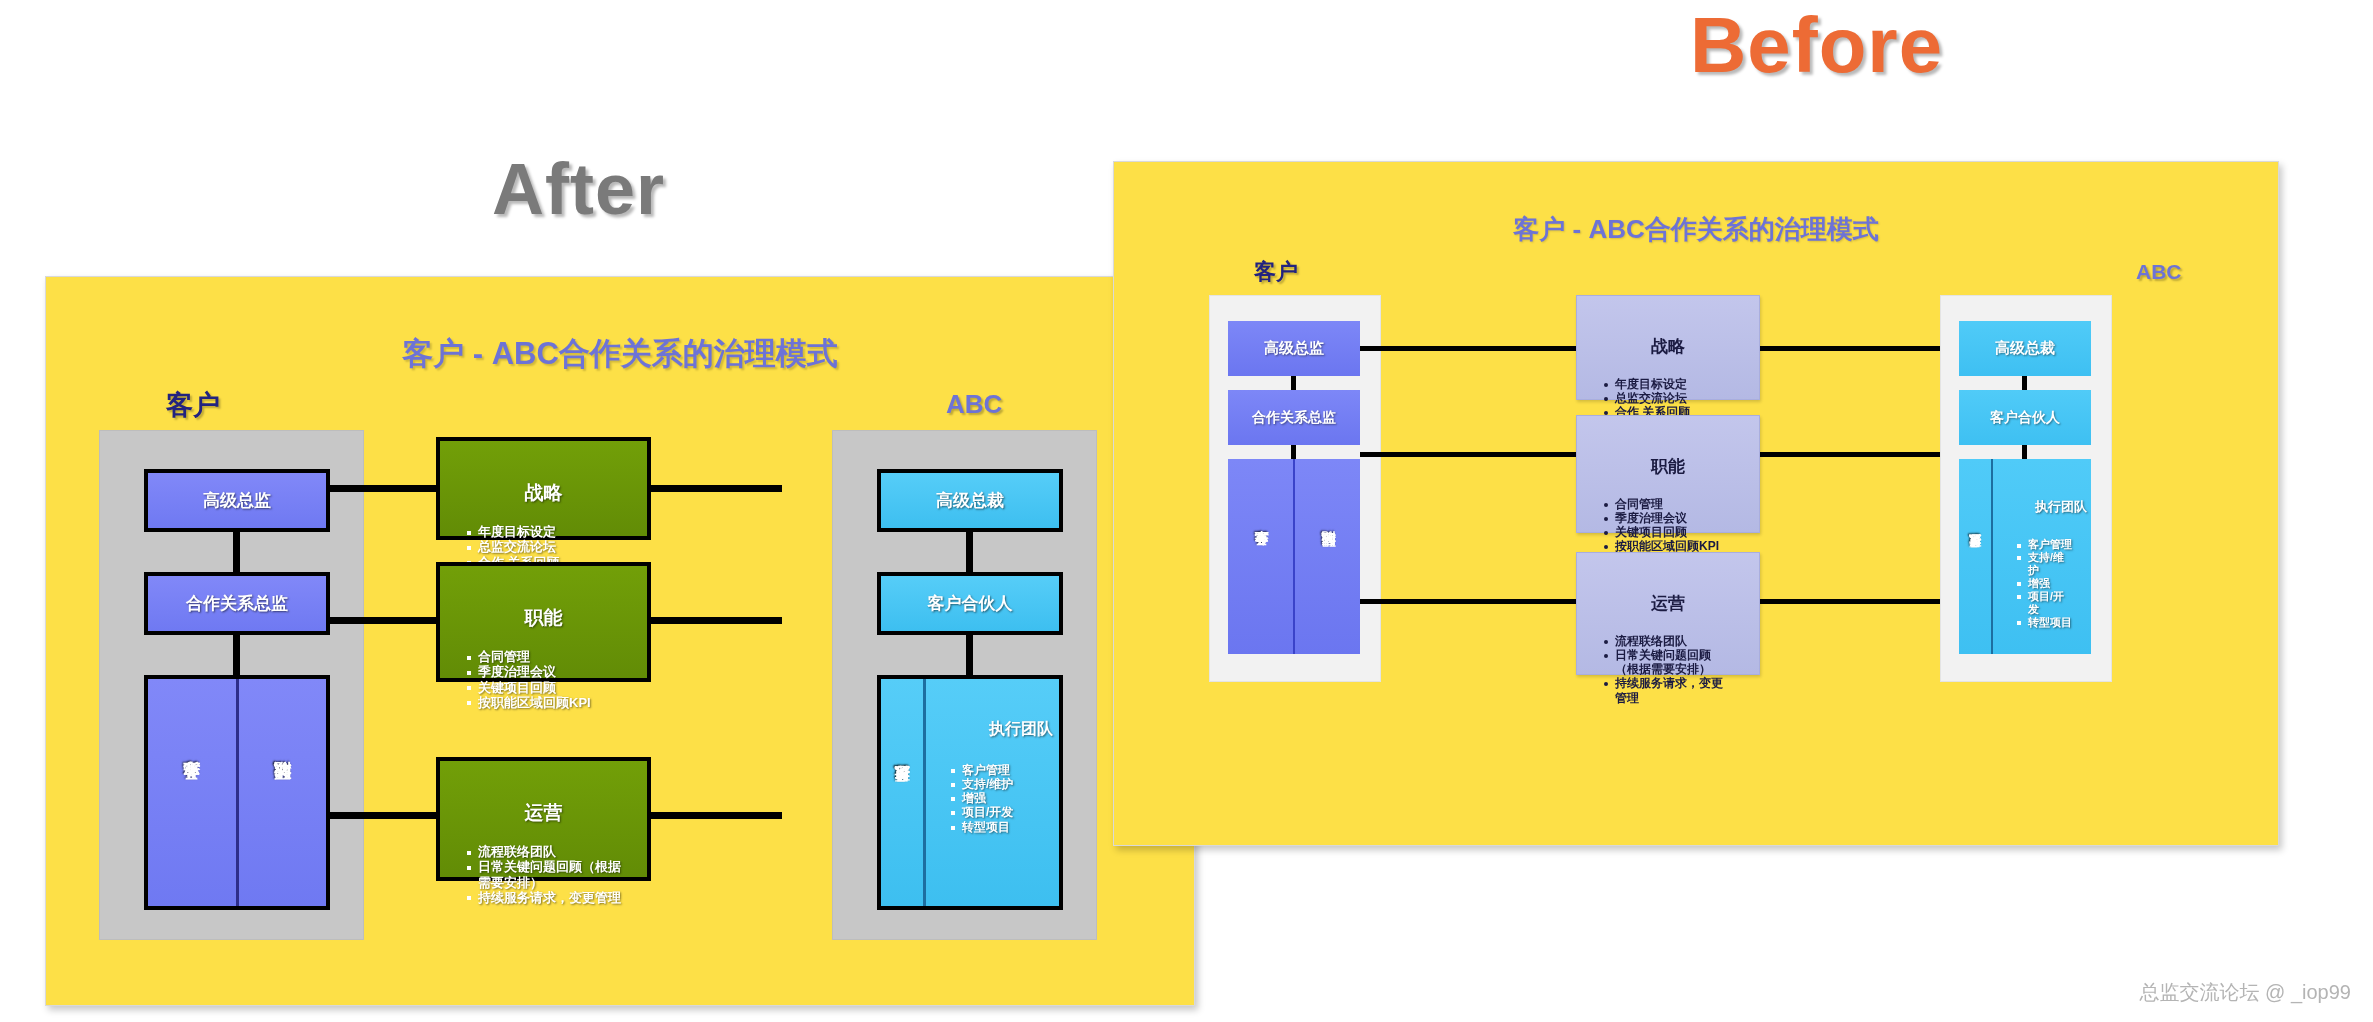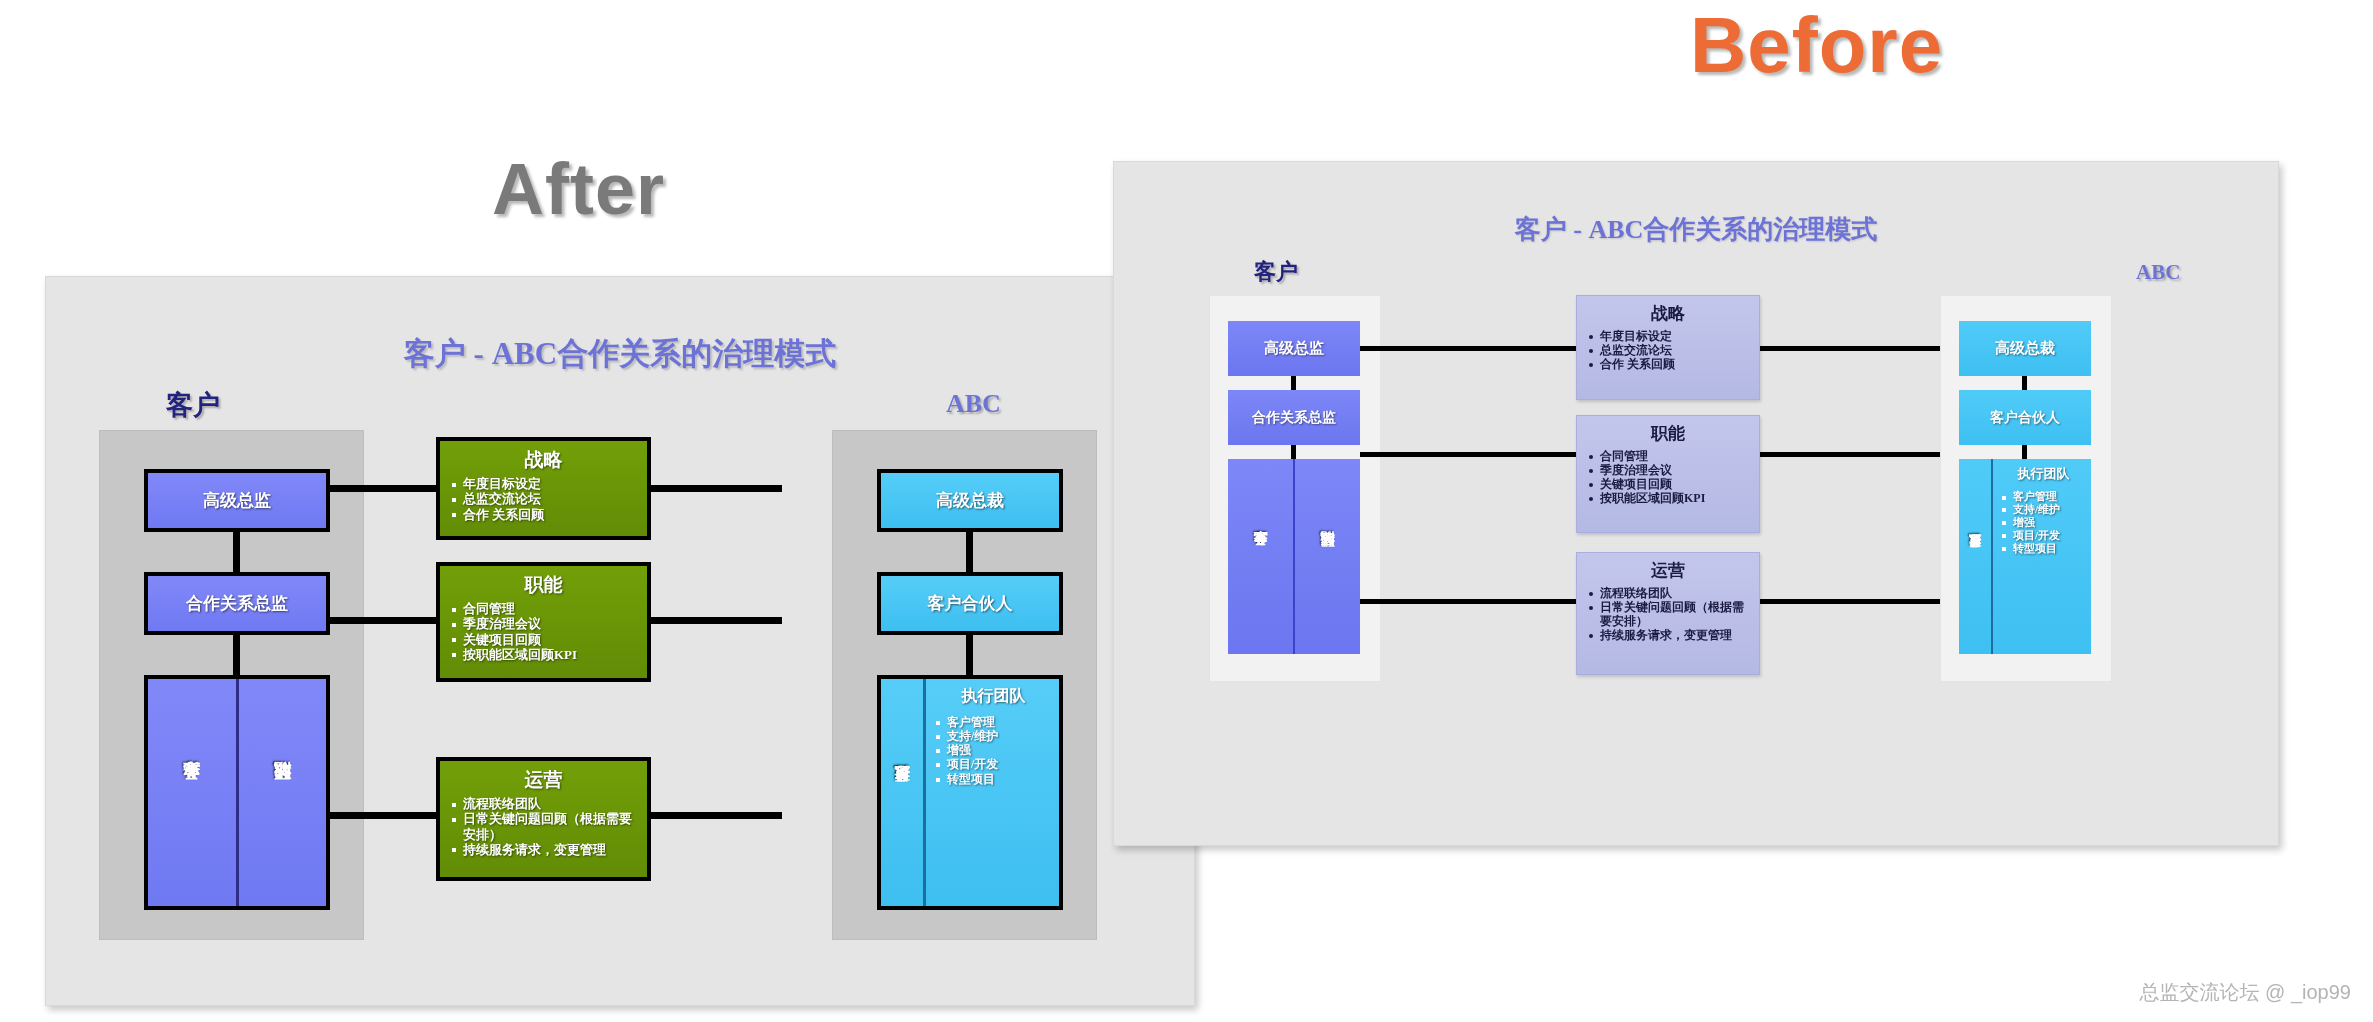--- a/index.html
+++ b/index.html
@@ -14,24 +14,23 @@
   .bigword{
     position:absolute;font-weight:bold;letter-spacing:1px;
     text-shadow:3px 3px 3px rgba(0,0,0,.28);
     white-space:nowrap;
   }
   #before-word{ left:492px; top:148px; font-size:72px; color:#7a7a7a; }
   #after-word { left:1690px; top:0px;   font-size:78px; color:#ed6b35; }
 
   
   .panel{
-    position:absolute;background:#e5e5e5;
+    position:absolute;background:#fde047;
     border:1px solid #d9d9d9;
     box-shadow:3px 4px 7px rgba(0,0,0,.22);
-    font-family:Liberation Serif, serif;
   }
   #panel-before{ left:45px;  top:276px; width:1148px; height:728px; }
   #panel-after { left:1113px;top:161px; width:1164px; height:683px; }
 
   .slide-title{
     position:absolute;left:0;right:0;text-align:center;
     color:#6d73d6;font-weight:bold;white-space:nowrap;
   }
   #title-before{ top:56px;  font-size:31px; text-shadow:2px 2px 2px rgba(0,0,0,.18); }
   #title-after { top:-24px; font-size:26px; text-shadow:1px 1px 2px rgba(0,0,0,.15); }
@@ -56,24 +55,25 @@
   }
   .b-blue { background:linear-gradient(180deg,#8188f8 0%,#6f79f2 100%); }
   .b-cyan { background:linear-gradient(180deg,#56cdf8 0%,#3dbff0 100%); }
   .b-green{ background:linear-gradient(180deg,#729f08 0%,#628c06 100%); }
 
   .vert{ writing-mode:vertical-rl; transform:rotate(180deg); }
 
   .conn{ position:absolute;background:#000; }
 
   .topic-head{
-    font-weight:bold;text-align:center;color:#fff;
+    font-weight:bold;text-align:right;color:#fff;
     text-shadow:1px 1px 2px rgba(0,0,0,.5);
-  }
-  .topic-list{ margin:0;padding:0;list-style:none; }
+    margin-top:33px;
+  }
+  .topic-list{ margin:15px;padding:0;list-style:none; }
   .topic-list li{
     color:#fff;font-weight:bold;text-shadow:1px 1px 2px rgba(0,0,0,.5);
     line-height:1.18;position:relative;padding-left:13px;
   }
   .topic-list li:before{
     content:"";position:absolute;left:2px;top:.5em;
     width:4px;height:4px;background:#fff;
   }
 
   

